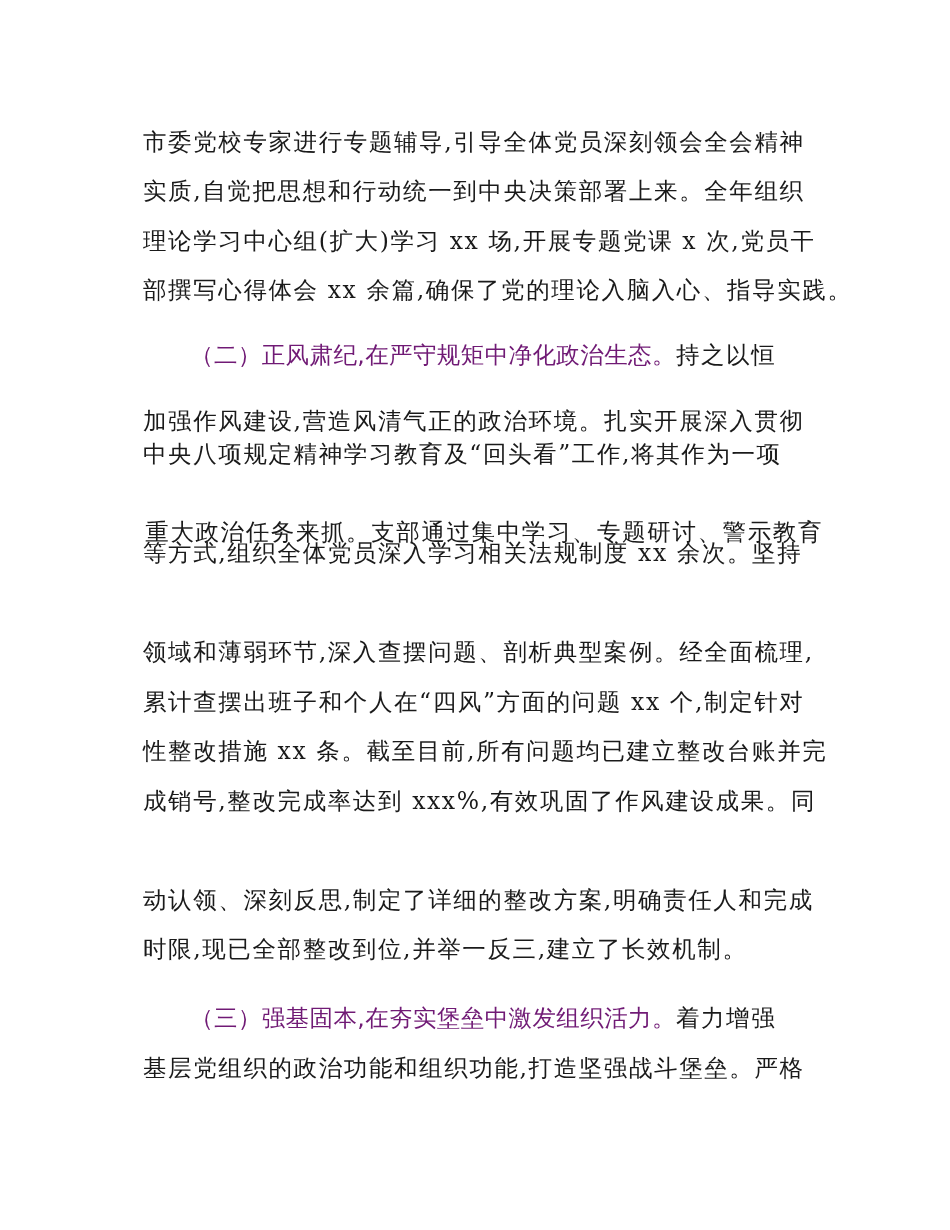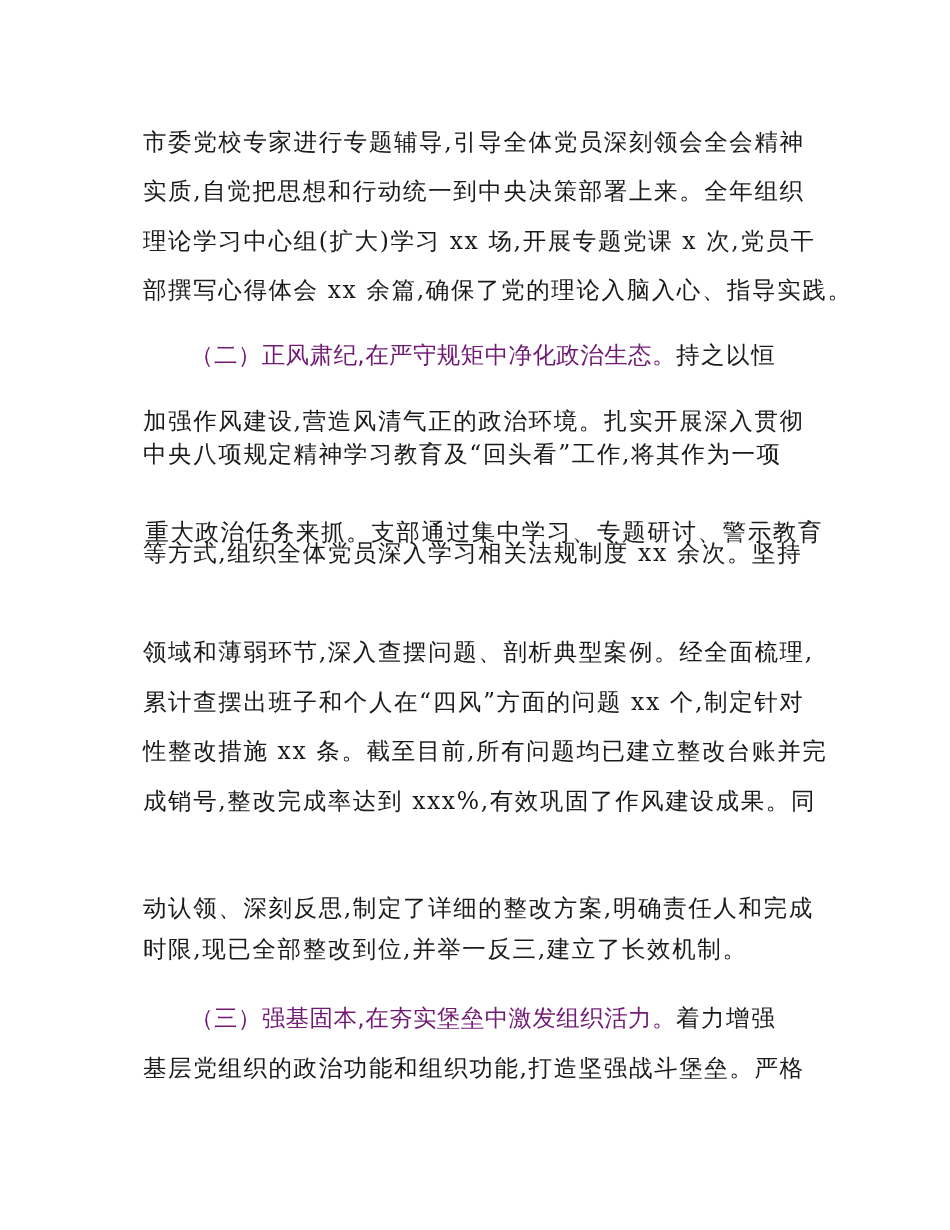--- a/index.html
+++ b/index.html
@@ -42,21 +42,21 @@
     <span class="bold">（二）正风肃纪,在严守规矩中净化政治生态。</span><span>持之以恒</span>
   </div>
   <div class="line" style="top:388px;margin-top:16px;">加强作风建设,营造风清气正的政治环境。扎实开展深入贯彻</div>
   <div class="line" style="top:437px;">中央八项规定精神学习教育及“回头看”工作,将其作为一项</div>
   <div class="line" style="top:515px;text-align:right;">重大政治任务来抓。支部通过集中学习、专题研讨、警示教育</div>
   <div class="line" style="top:536px;">等方式,组织全体党员深入学习相关法规制度 xx 余次。坚持</div>
   <div class="line" style="top:635px;">领域和薄弱环节,深入查摆问题、剖析典型案例。经全面梳理,</div>
   <div class="line" style="top:685px;">累计查摆出班子和个人在“四风”方面的问题 xx 个,制定针对</div>
   <div class="line" style="top:734px;">性整改措施 xx 条。截至目前,所有问题均已建立整改台账并完</div>
   <div class="line" style="top:784px;">成销号,整改完成率达到 xxx%,有效巩固了作风建设成果。同</div>
-  <div class="line" style="top:883px;margin-top:8px;">动认领、深刻反思,制定了详细的整改方案,明确责任人和完成</div>
+  <div class="line" style="top:883px;">动认领、深刻反思,制定了详细的整改方案,明确责任人和完成</div>
   <div class="line indent" style="top:1001px;">
     <span class="bold">（三）强基固本,在夯实堡垒中激发组织活力。</span><span>着力增强</span>
   </div>
 
   <div class="line" style="top:932px;">时限,现已全部整改到位,并举一反三,建立了长效机制。</div>
   <div class="line" style="top:1051px;">基层党组织的政治功能和组织功能,打造坚强战斗堡垒。严格</div>
 
 </div>
 
 </body></html>

